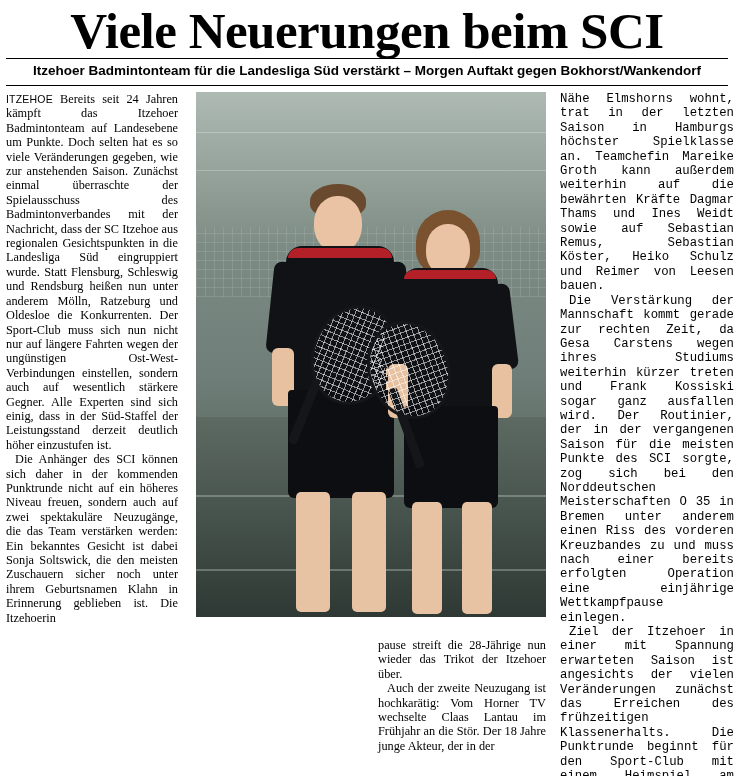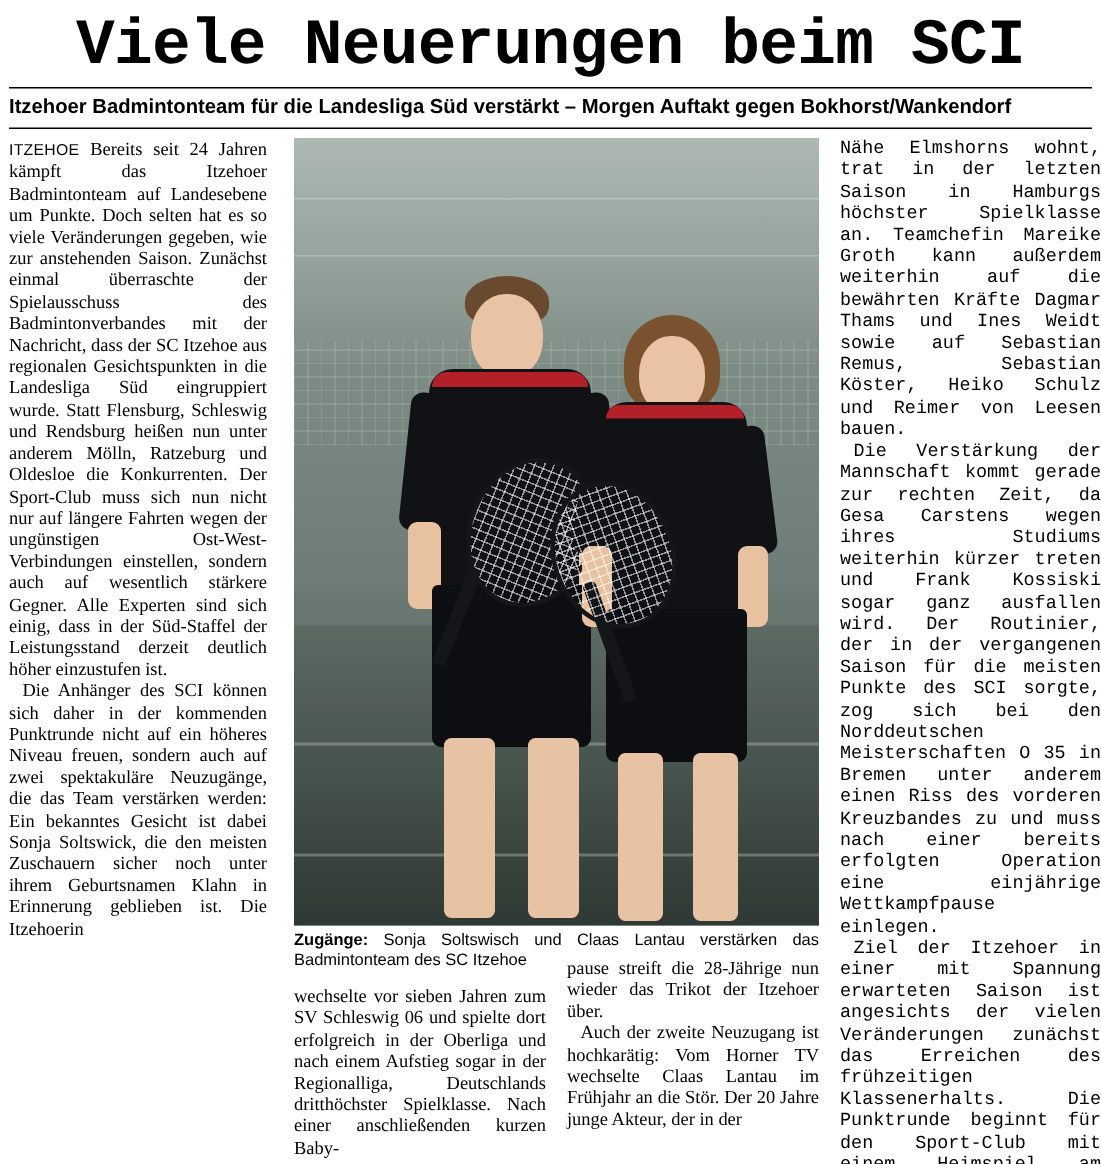--- a/index.html
+++ b/index.html
@@ -15,39 +15,39 @@
     overflow: hidden;
   }
   .page {
     position: relative;
     width: 734px;
     height: 776px;
     padding: 0;
     box-sizing: border-box;
   }
   .headline {
-    font-family: Liberation Mono, monospace;
+    font-family: Liberation Serif, serif;
     font-weight: bold;
-    font-size: 43px;
+    font-size: 51px;
     line-height: 46px;
     text-align: center;
     letter-spacing: -0.5px;
     margin: 8px 8px 4px 8px;
   }
   .rule {
     border: 0;
     border-top: 1px solid #000;
     margin: 2px 6px 4px 6px;
   }
   .subhead {
     font-family: "Liberation Sans", sans-serif;
     font-weight: bold;
     font-size: 13.5px;
     line-height: 16px;
-    text-align: left;
+    text-align: center;
     margin: 0 6px 6px 6px;
   }
   .rule2 {
     border: 0;
     border-top: 1px solid #000;
     margin: 4px 6px 6px 6px;
   }
   .cols {
     position: relative;
     margin: 0 6px;
@@ -201,32 +201,26 @@
           <div class="arm" style="left:108px; top:74px; width:24px; height:86px; transform:rotate(-7deg);"></div>
           <div class="skin" style="left:6px; top:154px; width:20px; height:54px;"></div>
           <div class="skin" style="left:110px; top:154px; width:20px; height:54px;"></div>
           <div class="shorts" style="left:22px; top:196px; width:94px; height:102px;"></div>
           <div class="leg" style="left:30px; top:292px; width:30px; height:112px;"></div>
           <div class="leg" style="left:80px; top:292px; width:30px; height:112px;"></div>
           <div class="racket-handle" style="left:20px; top:176px; width:9px; height:84px; transform:rotate(-20deg);"></div>
           <div class="racket-head" style="left:-14px; top:110px; width:76px; height:94px; transform:rotate(-20deg);"></div>
         </div>
       </div>
-      <div class="caption">
-        <b>Zugänge:</b><span> Sonja Soltswisch und Claas Lantau verstärken das Badmintonteam des SC Itzehoe</span>
-      </div>
-    </div>
-
-    <div class="col col-2">
-      <p class="first">wechselte vor sieben Jahren zum SV Schleswig 06 und spielte dort erfolgreich in der Oberliga und nach einem Aufstieg sogar in der Regionalliga, Deutschlands dritthöchster Spielklasse. Nach einer anschließenden kurzen Baby-</p>
-    </div>
+    </div>
+
 
     <div class="col col-3">
       <p class="first">pause streift die 28-Jährige nun wieder das Trikot der Itzehoer über.</p>
-      <p>Auch der zweite Neuzugang ist hochkarätig: Vom Horner TV wechselte Claas Lantau im Frühjahr an die Stör. Der 20 Jahre junge Akteur, der in der</p>
+      <p>Auch der zweite Neuzugang ist hochkarätig: Vom Horner TV wechselte Claas Lantau im Frühjahr an die Stör. Der 18 Jahre junge Akteur, der in der</p>
     </div>
 
     <div class="col col-4">
       <p class="first">Nähe Elmshorns wohnt, trat in der letzten Saison in Hamburgs höchster Spielklasse an. Teamchefin Mareike Groth kann außerdem weiterhin auf die bewährten Kräfte Dagmar Thams und Ines Weidt sowie auf Sebastian Remus, Sebastian Köster, Heiko Schulz und Reimer von Leesen bauen.</p>
       <p>Die Verstärkung der Mannschaft kommt gerade zur rechten Zeit, da Gesa Carstens wegen ihres Studiums weiterhin kürzer treten und Frank Kossiski sogar ganz ausfallen wird. Der Routinier, der in der vergangenen Saison für die meisten Punkte des SCI sorgte, zog sich bei den Norddeutschen Meisterschaften O 35 in Bremen unter anderem einen Riss des vorderen Kreuzbandes zu und muss nach einer bereits erfolgten Operation eine einjährige Wettkampfpause einlegen.</p>
       <p>Ziel der Itzehoer in einer mit Spannung erwarteten Saison ist angesichts der vielen Veränderungen zunächst das Erreichen des frühzeitigen Klassenerhalts. Die Punktrunde beginnt für den Sport-Club mit einem Heimspiel am morgigen Sonnabend, wenn mit der SG Bokhorst/Wankendorf gleich zum Auftakt einer der Meisterschaftsfavoriten seine Visitenkarte in der Wellenkamphalle abgeben wird.</p>
     </div>
 
   </div>
 </div>

